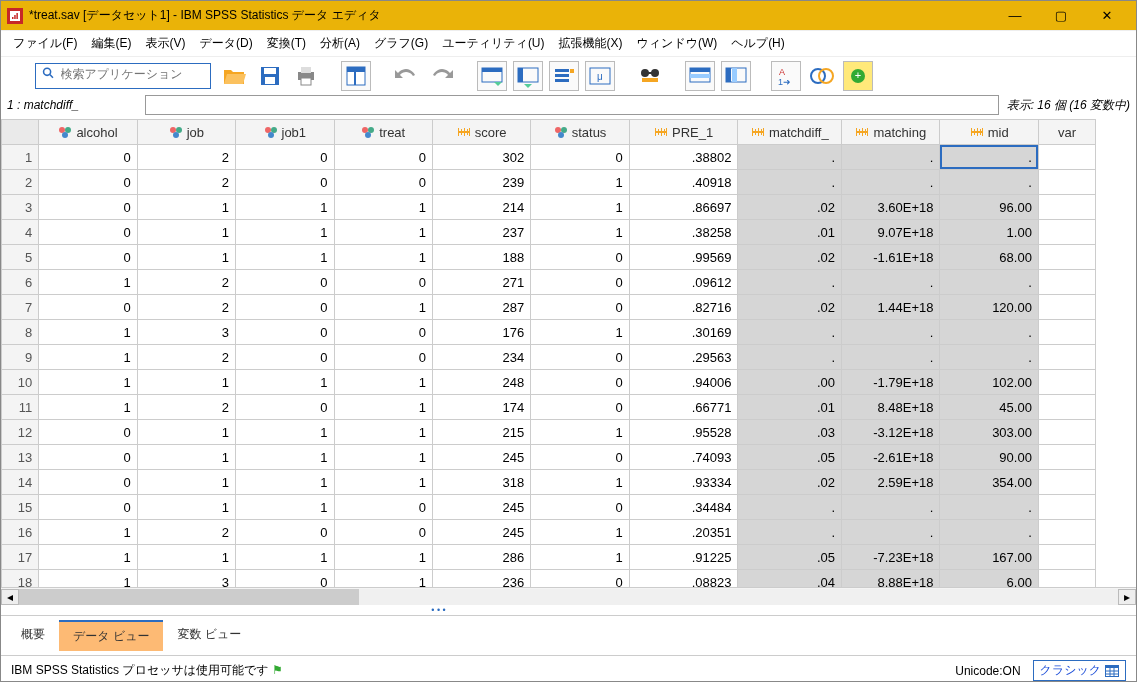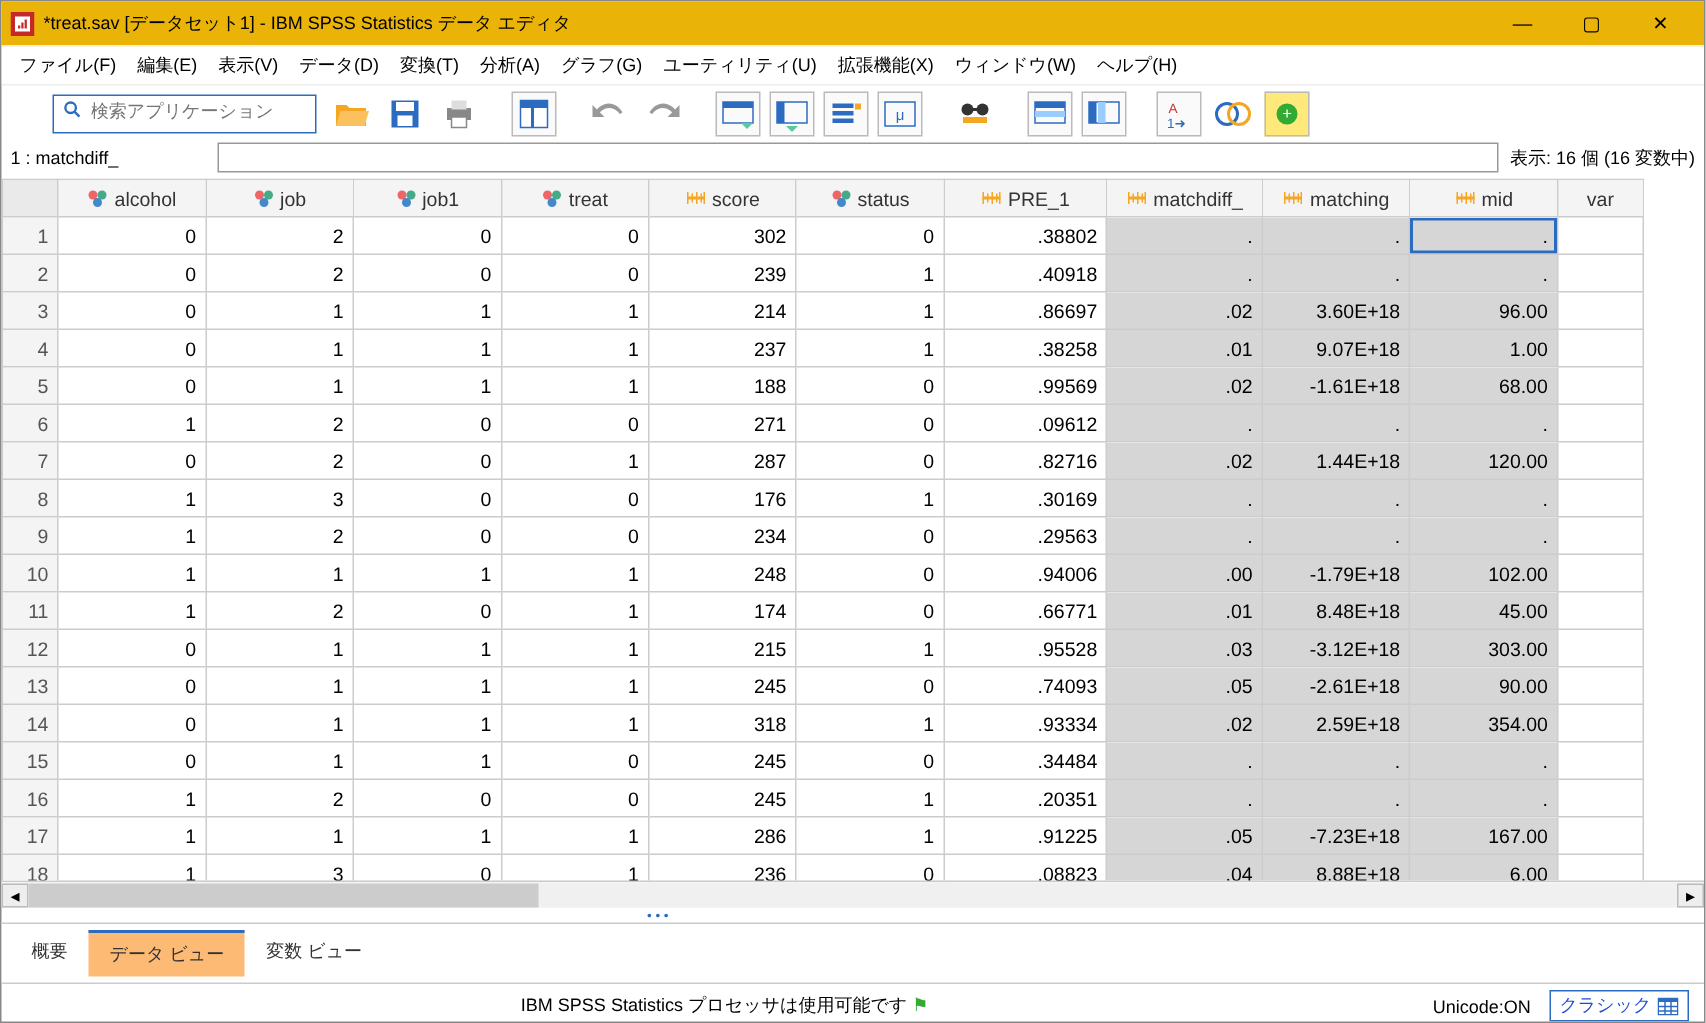--- a/index.html
+++ b/index.html
@@ -47,21 +47,21 @@
     border: none; outline: none; width: 100%; font-size: 12px; color: #777;
   }
   .toolbtns { display: flex; gap: 6px; align-items: center; }
   .tbtn {
     width: 30px; height: 30px; display: flex; align-items: center; justify-content: center;
   }
   .tbtn.box { border:1px solid #bbb; background:#fafafa;}
   .tbtn svg { width: 24px; height: 24px; }
   .sep { width: 8px; }
   .addrrow {
-    display: flex; align-items: center; padding: 0 6px 4px 6px; gap: 8px;
+    display: flex; align-items: center; padding: 0 6px 4px 6px; gap: 8px; font-style: italic;
   }
   .addrlabel { width: 130px; font-size: 12px; }
   .addrbox { flex: 1; border: 1px solid #999; height: 20px; background: #fff; }
   .countlabel { font-size: 12px; white-space: nowrap; }
   .gridwrap {
     position: relative;
     height: 468px;
     overflow: hidden;
   }
   table.grid {
@@ -108,21 +108,21 @@
   .tab {
     padding:6px 14px; font-size:12px; color:#333;
   }
   .tab.active {
     background:#fdba74; border-top:2px solid #2c6cc0;
   }
   .status {
     display:flex; align-items:center; justify-content:space-between;
     padding:4px 10px; font-size:12px; border-top:1px solid #ccc;
   }
-  .status .center { flex:1; text-align:center; }
+  .status .center { flex:1; text-align:left; }
   .status .right { display:flex; gap:12px; align-items:center;}
   .classic-btn { border:1px solid #2c6cc0; padding:1px 6px; color:#1d4ed8; display:flex; gap:4px; align-items:center;}
 </style>
 </head>
 <body>
 
 <div class="titlebar">
   <svg class="icon" viewBox="0 0 16 16">
       <rect width="16" height="16" fill="#c62828"></rect>
       <rect x="3" y="3" width="10" height="10" fill="#fff"></rect>

